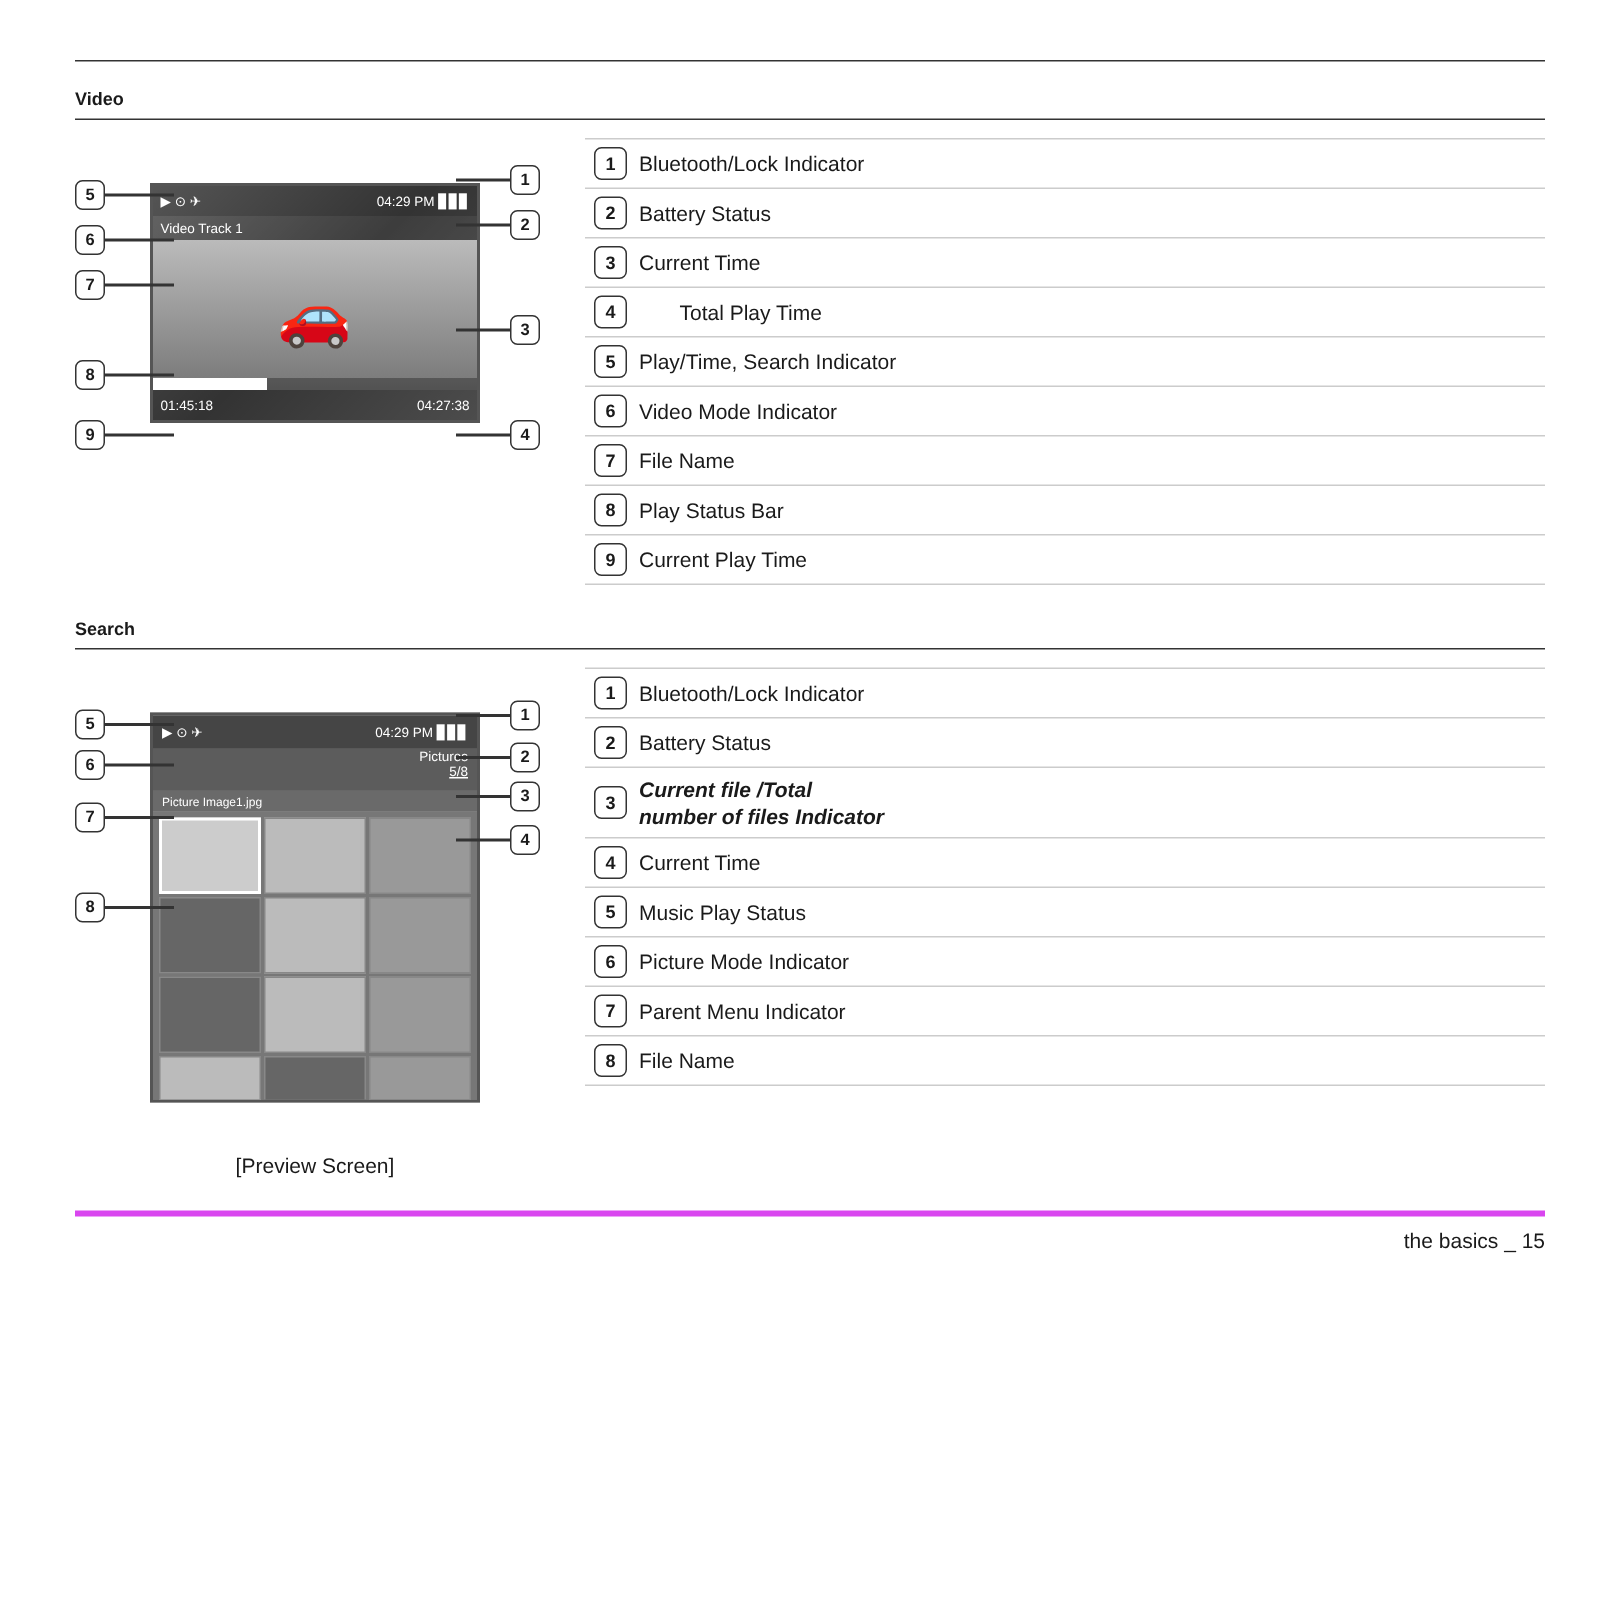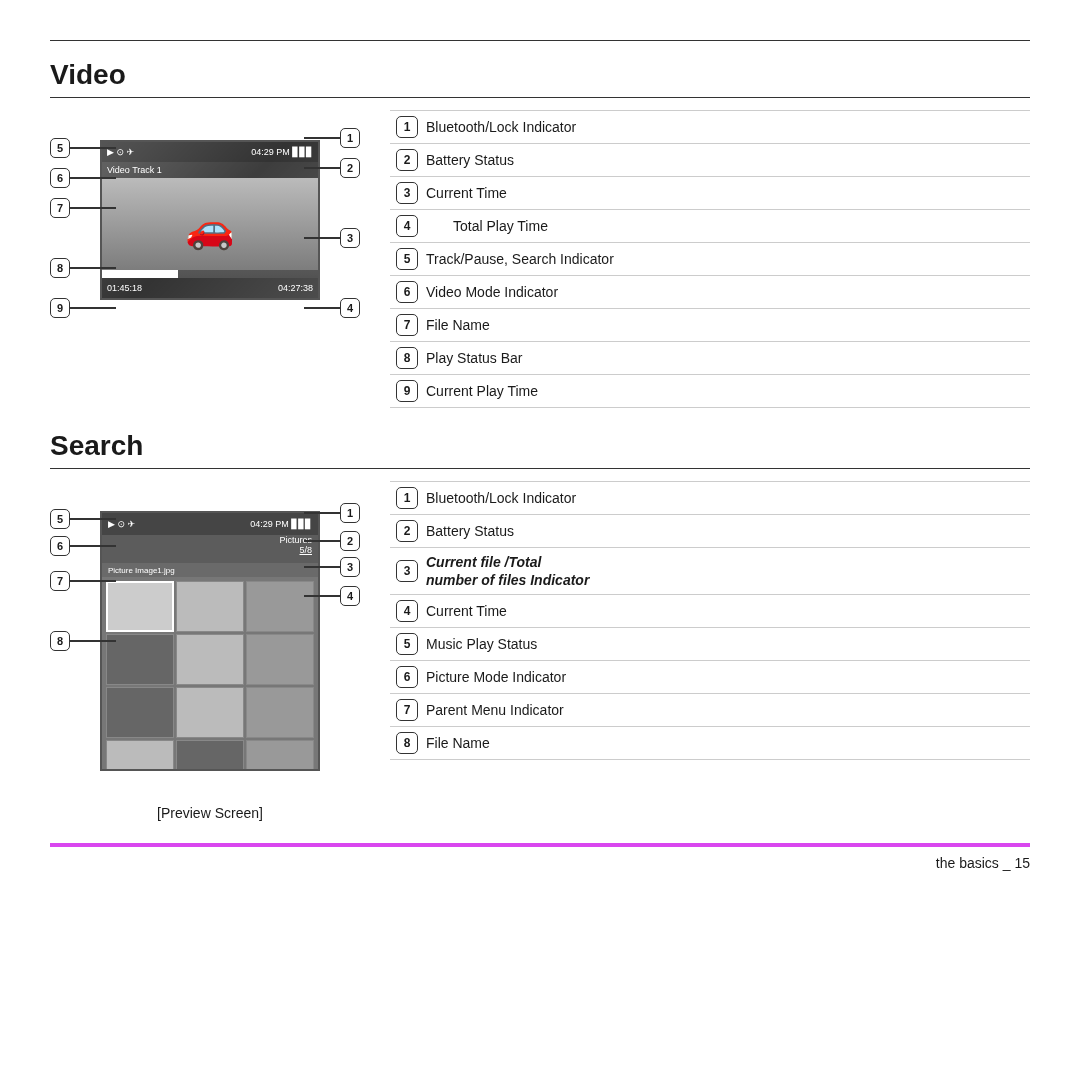--- a/index.html
+++ b/index.html
@@ -22,21 +22,21 @@
       font-weight: bold;
       letter-spacing: 0.5px;
       margin-bottom: 6px;
     }
     .title-rule {
       border: none;
       border-top: 1.5px solid #333;
       margin-bottom: 18px;
     }
     .section-title {
-      font-size: 28px;
+      font-size: 12px;
       font-weight: bold;
       margin-bottom: 6px;
     }
     .section-rule {
       border: none;
       border-top: 1.5px solid #333;
       margin-bottom: 12px;
     }
     .section-content {
       display: flex;
@@ -372,21 +372,21 @@
                   <div class="legend-cell">
                     <span class="num-badge">4</span>
                     <span class="legend-text" style="white-space: pre-line; margin-left: 27px;">Total Play Time</span>
                   </div>
                 </td>
               </tr>
               <tr>
                 <td style="padding: 5px 6px; border-bottom: 1px solid rgb(204, 204, 204); vertical-align: middle;">
                   <div class="legend-cell">
                     <span class="num-badge">5</span>
-                    <span class="legend-text" style="white-space: pre-line;">Track/Pause, Search Indicator</span>
+                    <span class="legend-text" style="white-space: pre-line;">Play/Time, Search Indicator</span>
                   </div>
                 </td>
               </tr>
               <tr>
                 <td style="padding: 5px 6px; border-bottom: 1px solid rgb(204, 204, 204); vertical-align: middle;">
                   <div class="legend-cell">
                     <span class="num-badge">6</span>
                     <span class="legend-text" style="white-space: pre-line;">Video Mode Indicator</span>
                   </div>
                 </td>

